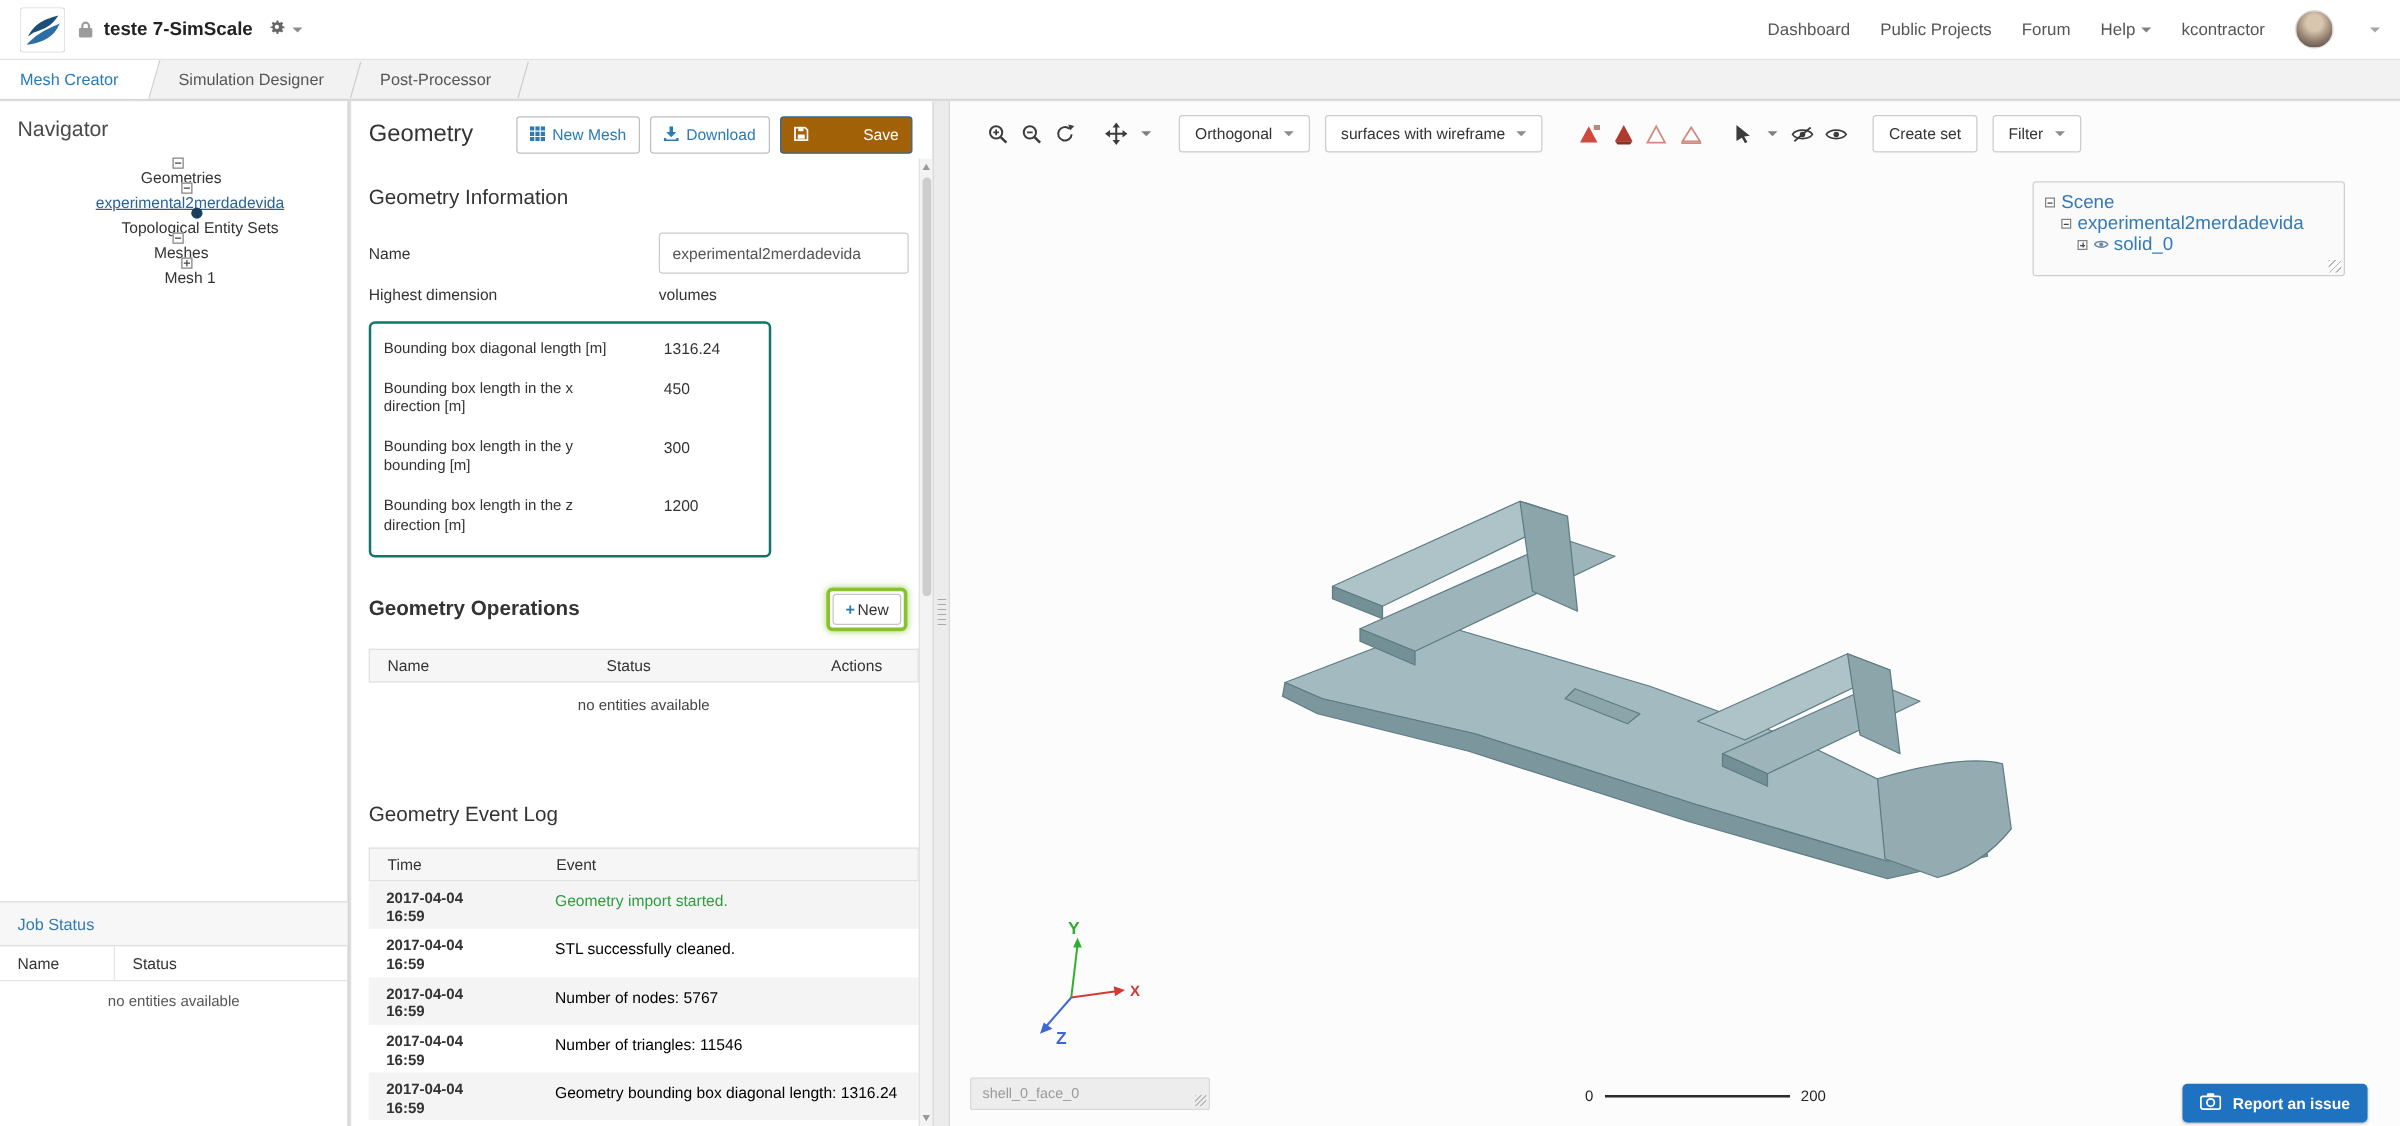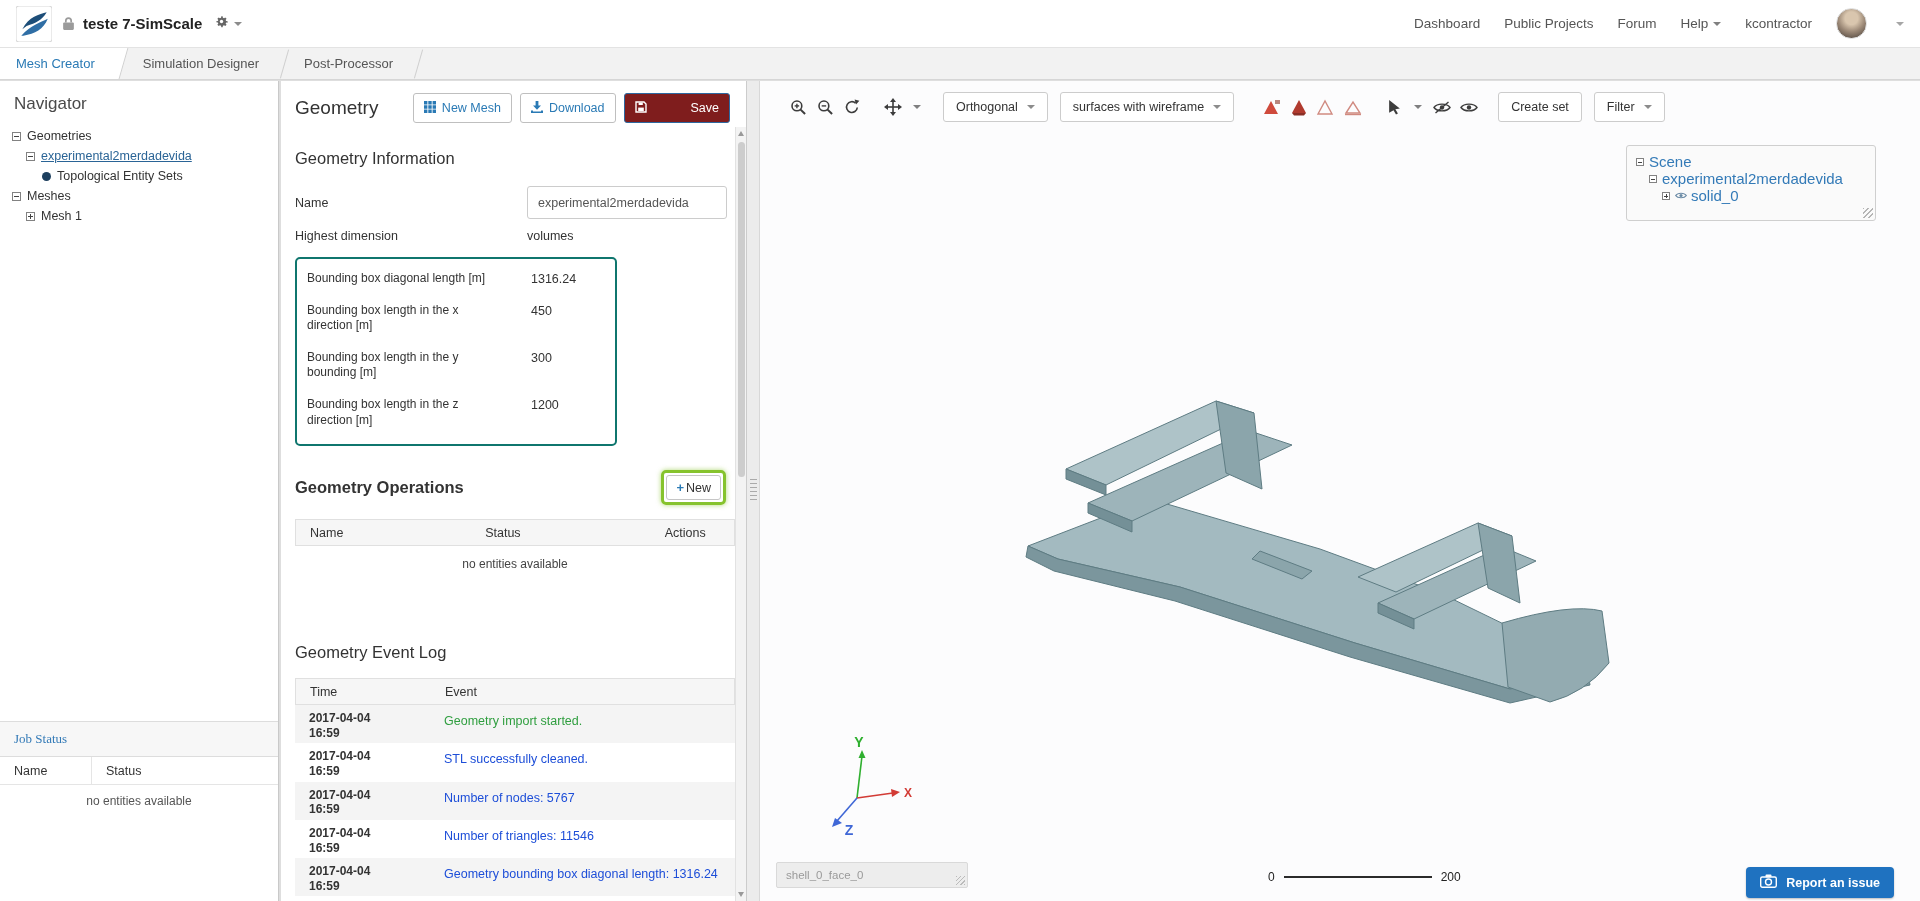--- a/index.html
+++ b/index.html
@@ -25,41 +25,41 @@
   .tab.active::after { content:""; position:absolute; top:0; right:-7px; width:15px; height:100%; background:#fff; transform:skewX(-16deg); border-right:1px solid #d0d0d0; }
   .tab-sep { align-self:center; width:1px; height:30px; background:#cfcfcf; transform:rotate(16deg); margin:0 3px; }
 
   
   .main { position:absolute; top:81px; left:0; right:0; bottom:0; }
 
   
   .navigator { position:absolute; left:0; top:0; bottom:0; width:279px; background:#fff; border-right:1px solid #c9c9c9; }
   .nav-title { font-size:17px; color:#4a4a4a; font-weight:500; padding:13px 14px 12px; }
   .tree { font-size:12.5px; color:#333; }
-  .tree-row { display:flex; align-items:center; height:20px; cursor:pointer; white-space:nowrap; }
+  .tree-row { display:flex; align-items:center; height:20px; cursor:pointer; white-space:nowrap;flex-direction:column; }
   .ind0 { padding-left:12px; } .ind1 { padding-left:26px; } .ind2 { padding-left:42px; }
   .tgl { width:9px; height:9px; border:1px solid #828282; background:#fff; display:inline-block; position:relative; margin-right:6px; flex:none; }
   .tgl::before { content:""; position:absolute; left:1px; right:1px; top:3px; height:1px; background:#444; }
   .tgl.plus::after { content:""; position:absolute; top:1px; bottom:1px; left:3px; width:1px; background:#444; }
   .bullet { width:9px; height:9px; border-radius:50%; background:#1d3f5e; margin-right:6px; flex:none; }
   .tree-link { color:#2a6496; text-decoration:underline; }
   .job-status { position:absolute; left:0; right:0; top:640px; }
-  .js-header { height:27px; background:#f7f7f7; border-top:1px solid #ddd; border-bottom:1px solid #ddd; color:#337ab7; font-size:13px; display:flex; align-items:center; padding:17px 14px; cursor:pointer;font-family:Liberation Serif, serif; }
+  .js-header { height:27px; background:#f7f7f7; border-top:1px solid #ddd; border-bottom:1px solid #ddd; color:#337ab7; font-size:13px; display:flex; align-items:center; padding:17px 14px; cursor:pointer; }
   .js-cols { display:flex; height:28px; align-items:center; border-bottom:1px solid #e5e5e5; font-size:12.5px; color:#333; }
   .js-col-name { width:92px; padding-left:14px; align-self:stretch; display:flex; align-items:center; border-right:1px solid #e5e5e5; }
   .js-col-status { padding-left:14px; }
   .js-empty { text-align:center; font-size:12px; color:#555; padding-top:9px; }
 
   
   .geom { position:absolute; left:281px; top:0; bottom:0; width:466px; background:#fff; border-right:1px solid #ccc; overflow:hidden; }
   .geom-inner { padding:12px 16px 0 10px; }
   .geom-head { display:flex; align-items:center; margin-bottom:26px; }
   .geom-title { font-size:19px; font-weight:500; color:#333; margin-right:auto; padding-left:4px; }
   .btn { height:30px; border-radius:3px; font-size:12.5px; display:inline-flex; align-items:center; gap:6px; padding:0 10px; cursor:pointer; border:1px solid #bfbfbf; background:#fff; color:#2a7ab5; margin-left:8px; white-space:nowrap; }
-  .btn-primary { background:#7f1d1d; border-color:#2d68a0; color:#fff;gap:44px; }
+  .btn-primary { background:#a16207; border-color:#2d68a0; color:#fff;gap:44px; }
   .sec-h { font-size:16.5px; font-weight:500; color:#333; margin:0 0 18px 4px; }
   .frow { display:flex; align-items:center; margin:0 0 10px 4px; }
   .flabel { width:232px; font-size:12.5px; color:#333; flex:none; }
   .fvalue { font-size:12.5px; color:#333; }
   .finput { width:200px; height:33px; border:1px solid #ccc; border-radius:3px; padding:0 10px; font-size:12.5px; color:#555; font-family:inherit; }
   .redbox { width:322px; border:2px solid #0f766e; border-radius:5px; margin:14px 0 24px 4px; padding:8px 10px 0; }
   .bbrow { display:flex; margin:4px 0 16px; }
   .bblabel { width:196px; margin-right:28px; font-size:12px; color:#333; flex:none; line-height:1.3; }
   .bbval { font-size:12.5px; color:#333; padding-top:1px; }
   .ops-head { display:flex; align-items:center; margin:0 0 14px 4px; }
@@ -74,21 +74,21 @@
   .th-actions { flex:1; padding-left:14px; }
   .tempty { text-align:center; font-size:12px; color:#444; padding:11px 0 6px; }
   .ops-block { margin-bottom:66px; }
   .elog-wrap { display:flex; width:448px; margin-left:4px; }
   .elog { flex:1; }
   .eh-time { flex:0 0 135px; padding-left:14px; }
   .eh-event { flex:1; padding-left:14px; }
   .erow { display:flex; padding:3px 0; min-height:35px; align-items:flex-start; }
   .erow:nth-child(even) { background:#f4f4f4; }
   .ecell-time { flex:0 0 135px; padding:3px 42px 0 14px; font-size:12px; font-weight:bold; color:#333; line-height:1.22; }
-  .ecell-event { flex:1; padding:6px 6px 0 14px; font-size:12.5px; color:#1d4ed8; line-height:1.25; }
+  .ecell-event { flex:1; padding:6px 6px 0 14px; font-size:12.5px; color:#000000; line-height:1.25; }
   .event-green { color:#2f9e3f; }
   .elog-scroll { width:8px; background:#f1f1f1; position:relative; border-radius:4px; }
   .elog-thumb { position:absolute; top:0; left:1px; width:6px; height:62px; background:#c2c2c2; border-radius:4px; }
   .geo-scrollbar { position:absolute; right:0; top:46px; bottom:0; width:11px; background:#f3f3f3; border-left:1px solid #e2e2e2; }
   .sb-arrow-up { position:absolute; top:4px; left:2px; width:0; height:0; border-left:3.5px solid transparent; border-right:3.5px solid transparent; border-bottom:5px solid #999; }
   .sb-arrow-down { position:absolute; bottom:4px; left:2px; width:0; height:0; border-left:3.5px solid transparent; border-right:3.5px solid transparent; border-top:5px solid #999; }
   .sb-thumb { position:absolute; top:15px; left:1.5px; width:7px; height:335px; background:#cdcdcd; border-radius:5px; }
 
   
   .splitter { position:absolute; left:747px; top:0; bottom:0; width:13px; background:#ececec; border-right:1px solid #d8d8d8; cursor:col-resize; }

